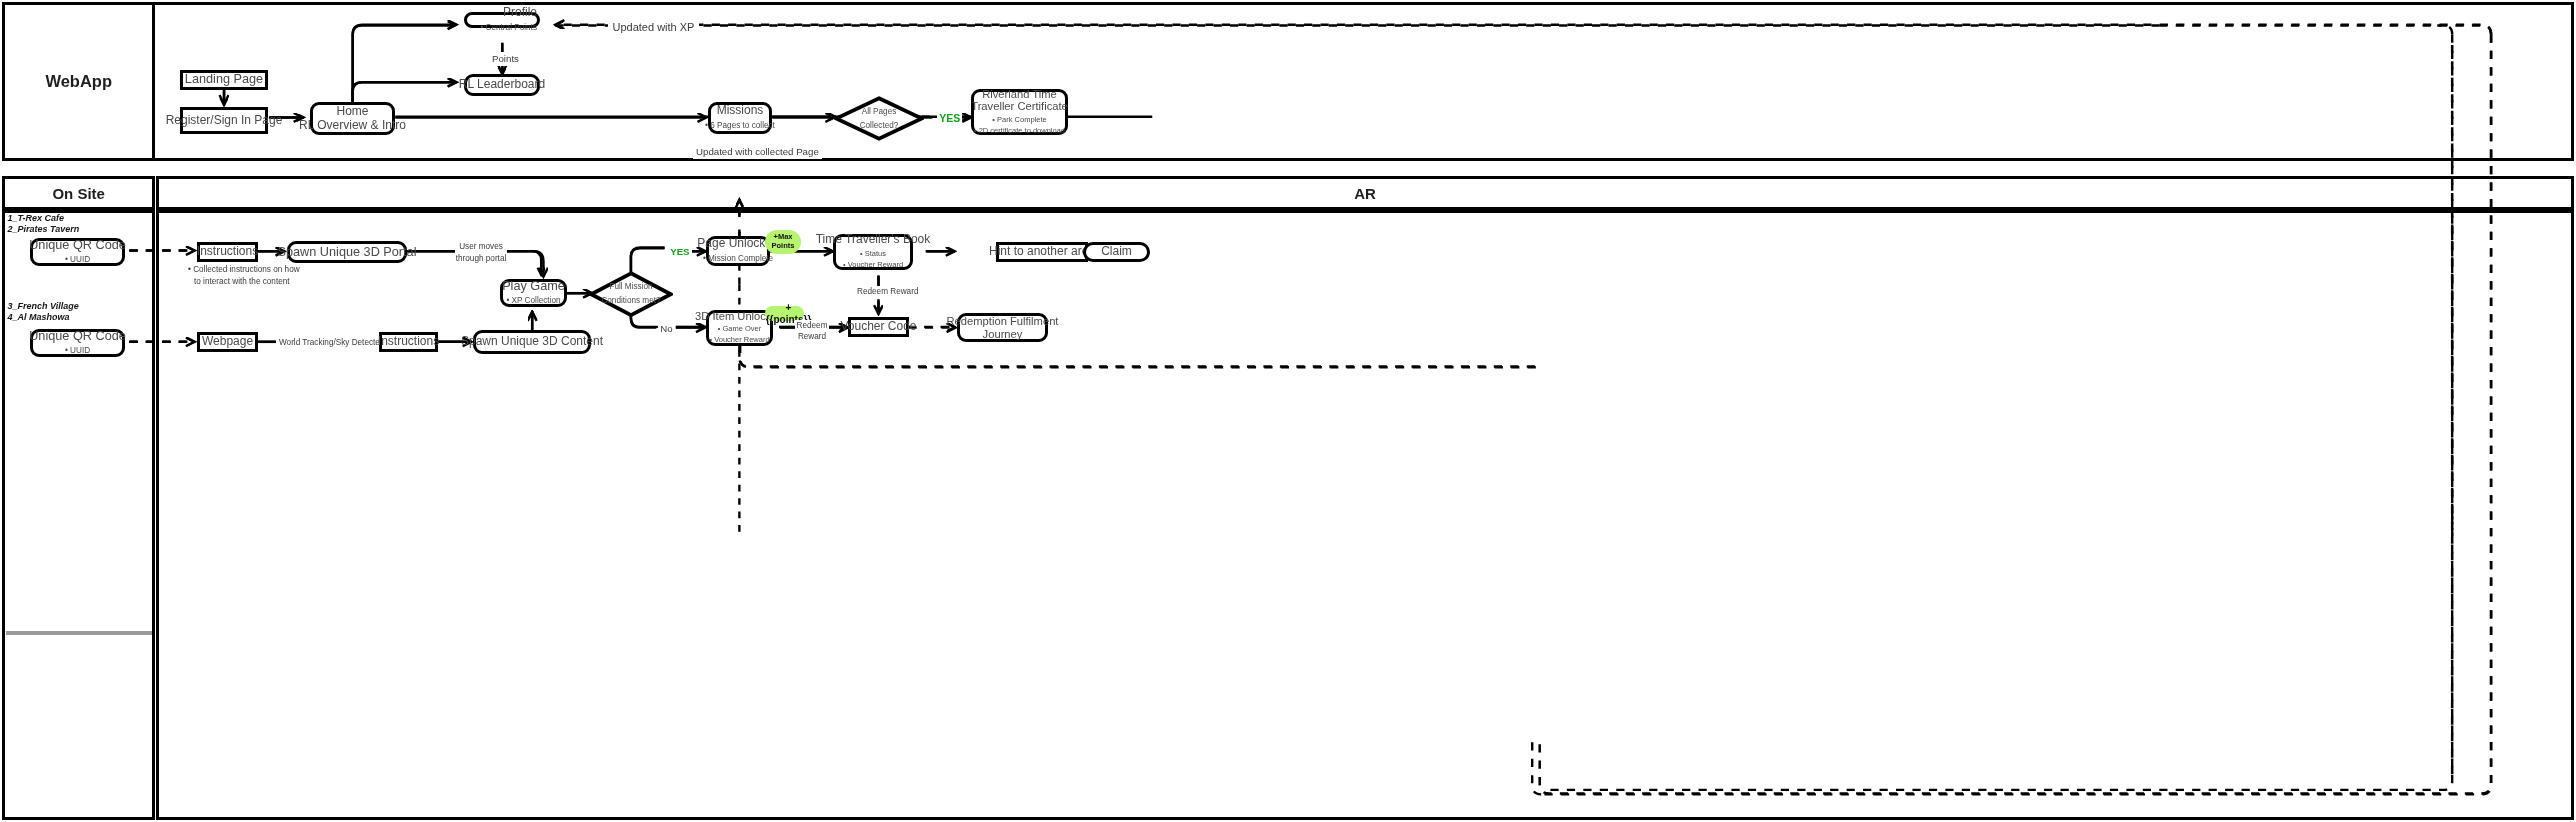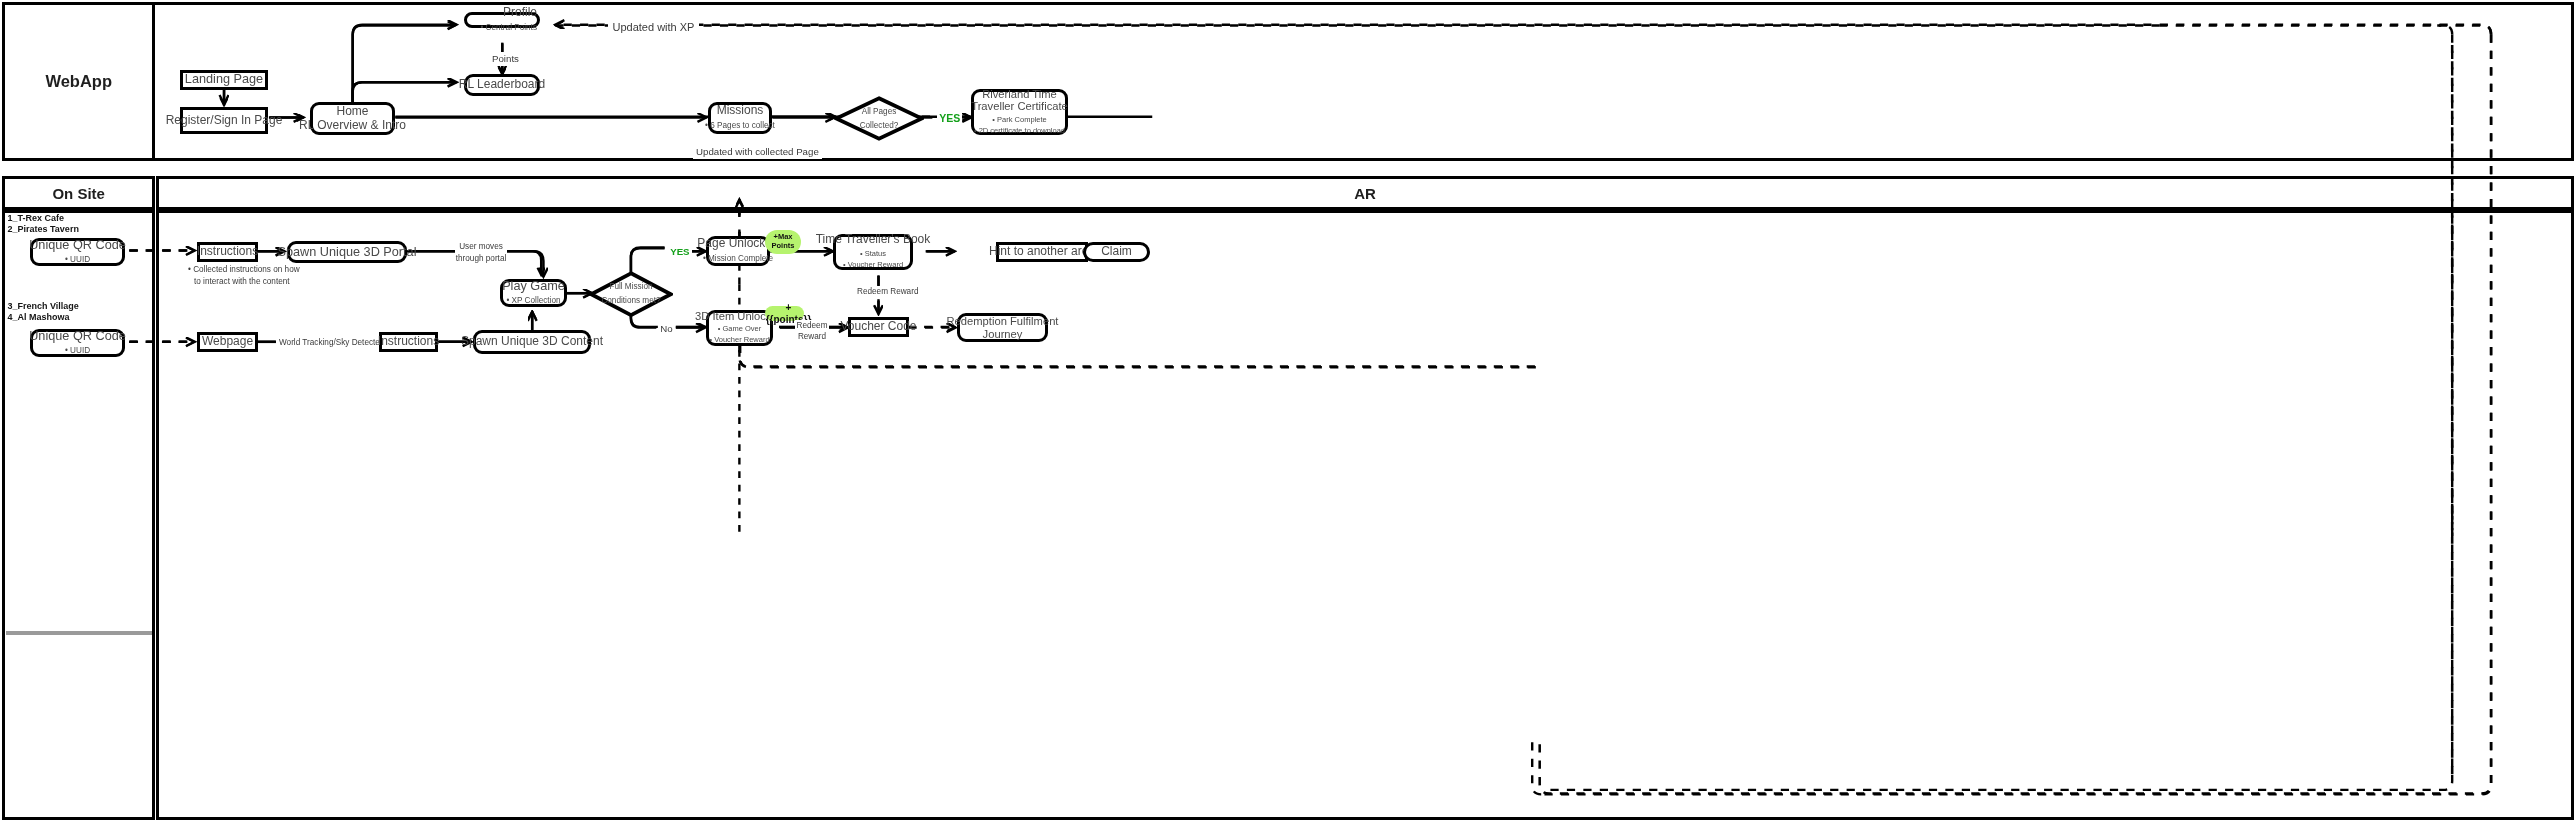--- a/index.html
+++ b/index.html
@@ -28,21 +28,21 @@
   .diamond .shp{position:absolute;inset:0;}
   .diamond .lbl{position:absolute;inset:0;display:flex;flex-direction:column;
                 align-items:center;justify-content:center;font-size:11.2px;color:#4a4a4a;
                 line-height:1.7;text-align:center;}
 
   
   .anno{position:absolute;font-size:11.2px;color:#3b3b3b;line-height:1.45;white-space:nowrap;}
   .anno.wrap{white-space:normal;text-align:center;}
   .anno.green{color:#14a01a;font-weight:bold;font-size:12px;}
   .bullet-note{position:absolute;font-size:11.2px;color:#3b3b3b;line-height:1.5;}
-  .site-label{position:absolute;font-size:12px;font-weight:bold;color:#151515;line-height:1.5;}
+  .site-label{position:absolute;font-size:12px;font-weight:bold;color:#151515;line-height:1.5;font-style:italic;}
 
   
   .badge{position:absolute;background:#b6f36e;border-radius:16.5px;
          display:flex;align-items:center;justify-content:center;
          font-size:10.5px;font-weight:bold;color:#111;text-align:center;line-height:1.15;}
 
   
   #edges{position:absolute;left:0;top:0;width:2576px;height:822px;pointer-events:none;}
   .divider{position:absolute;background:#9a9a9a;}
 </style>

